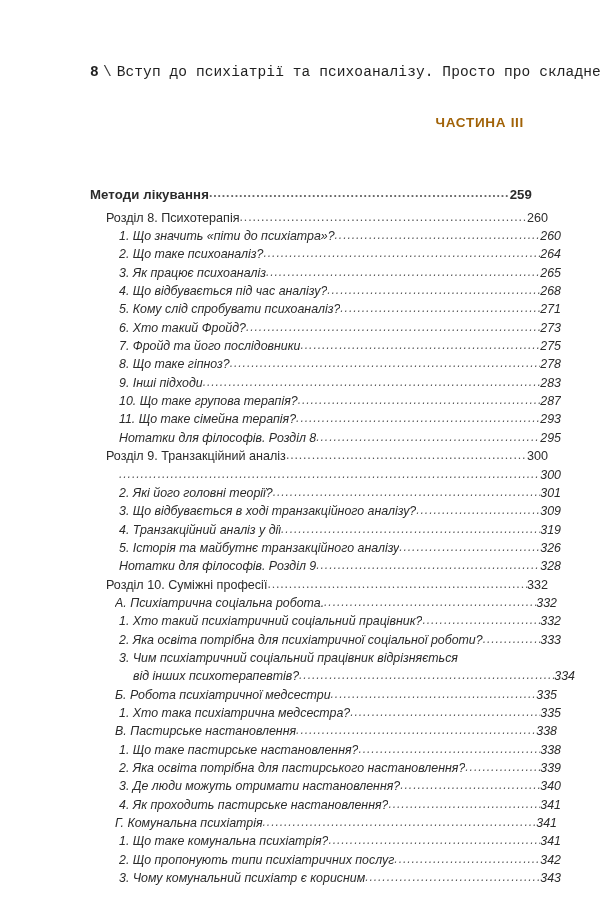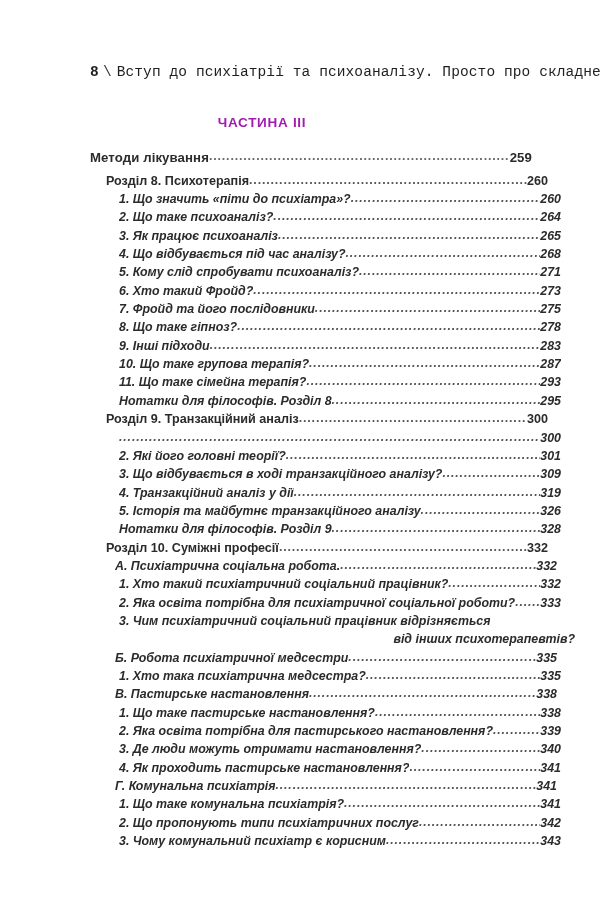--- a/index.html
+++ b/index.html
@@ -49,45 +49,44 @@
   .running-header .htitle {
     letter-spacing: 0.1px;
   }
 
   
   .part-heading {
     position: absolute;
     left: 0;
     top: 115px;
     width: 524px;
-    text-align: center;
+    text-align: right;
     font-size: 13.5px;
     font-weight: bold;
     letter-spacing: 0.7px;
-    color: #a21caf;
+    color: #a16207;
   }
 
   
   .toc {
     position: absolute;
     left: 90px;
     top: 148px;
     width: 442px;
   }
 
   .toc-row {
     display: flex;
     align-items: flex-end;
     width: 100%;
     font-size: 12.4px;
     line-height: 18.35px;
     height: 18.35px;
     white-space: nowrap;
     overflow: hidden;
-    font-weight: bold;
   }
 
   .toc-row .label {
     flex: 0 0 auto;
     max-width: 430px;
     overflow: hidden;
     text-overflow: clip;
   }
 
   .toc-row .leader {
@@ -116,20 +115,21 @@
   }
 
   
   .lvl-part {
     font-weight: bold;
     font-size: 13.2px;
     letter-spacing: 0.1px;
     height: 19.5px;
     line-height: 19.5px;
     margin-bottom: 4.2px;
+    margin-top: 37px;
   }
   .lvl-part .leader::after { color: #666; }
 
   
   .lvl-chapter {
     padding-left: 16px;
     font-size: 12.6px;
   }
 
   
@@ -154,21 +154,20 @@
   .wrap-first {
     padding-left: 29px;
     font-style: italic;
     justify-content: flex-end;
   }
   .wrap-first .leader::after { content: ""; }
 
   .wrap-second {
     padding-left: 43px;
     font-style: italic;
-    flex-direction: column;
   }
 </style>
 </head>
 <body>
 
 <div class="page">
 
   <div class="running-header">
     <span class="folio">8</span><span class="slash">\</span><span class="htitle">Вступ до психіатрії та психоаналізу. Просто про складне</span>
   </div>

